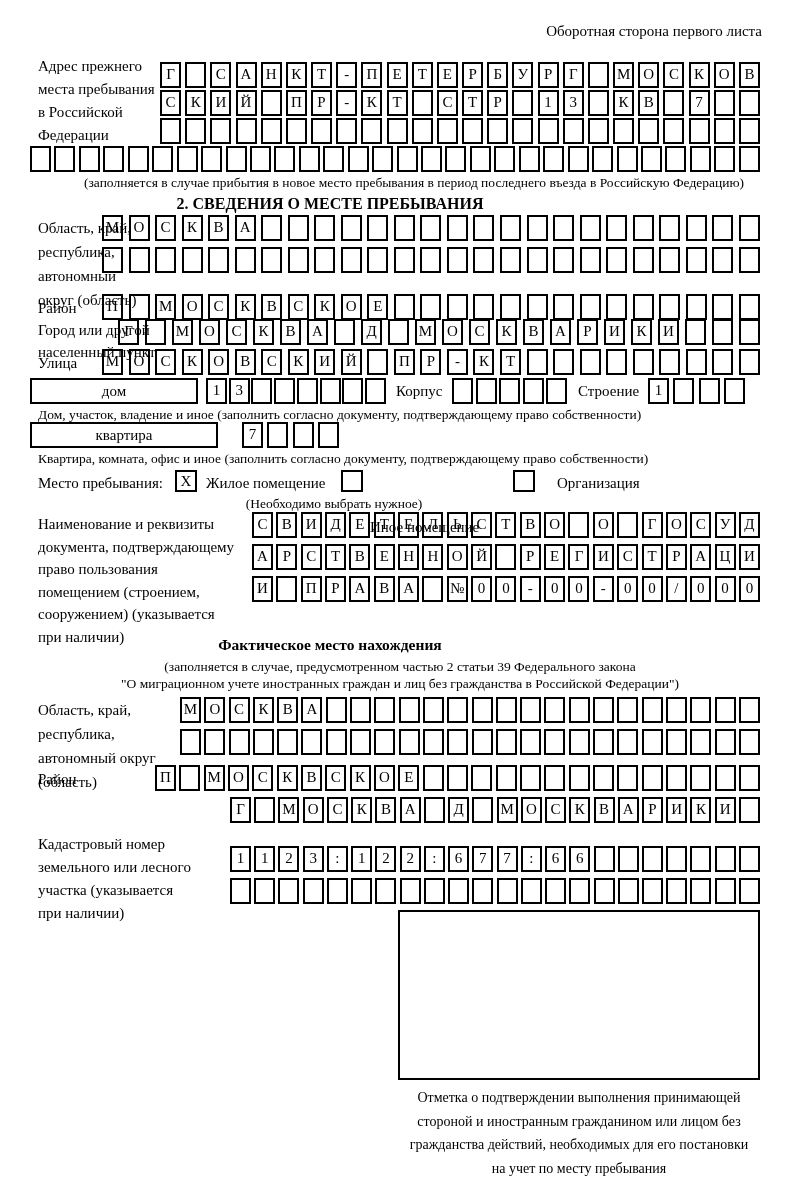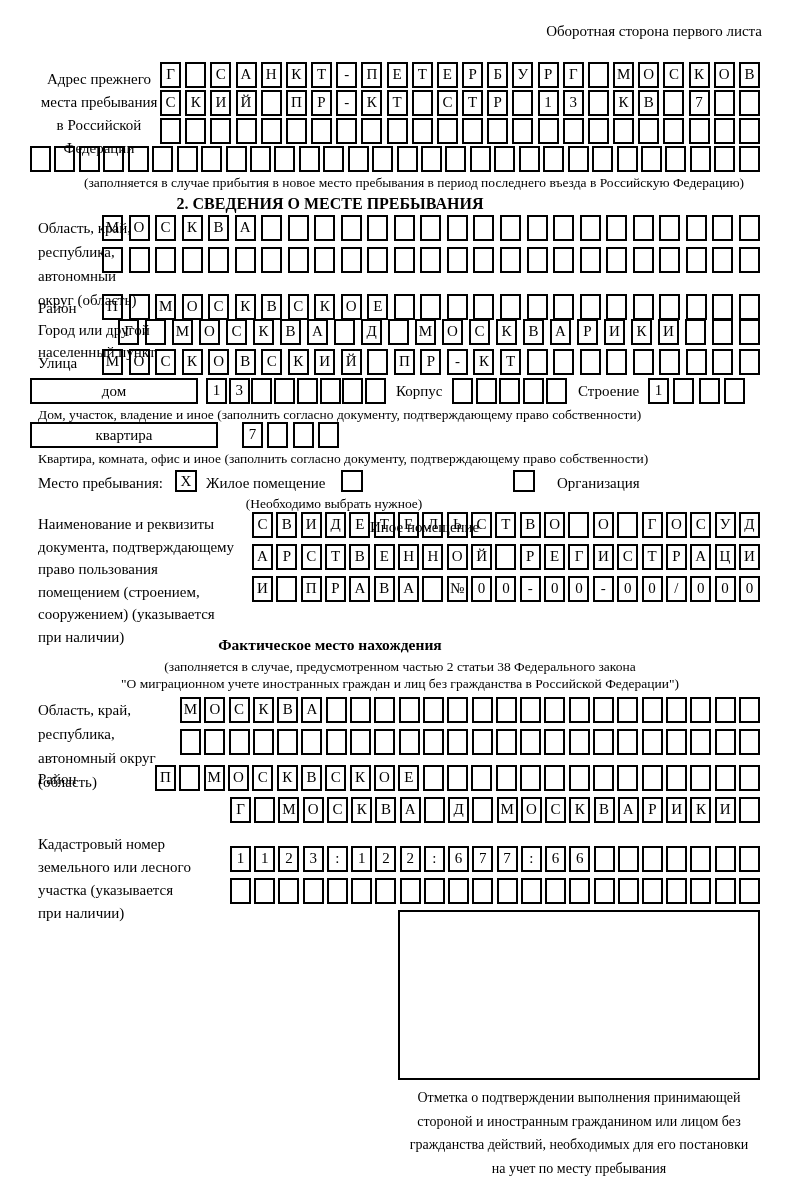--- a/index.html
+++ b/index.html
@@ -19,21 +19,21 @@
   .title{font-size:16px;font-weight:bold;text-align:center;width:660px;left:0;}
   .stampbox{border:2px solid #000;box-sizing:border-box;}
 </style>
 </head>
 <body>
 
 <div class="page">
 
   <div class="abs lbl" style="top:20px;right:38px;">Оборотная сторона первого листа</div>
 
-  <div class="abs lbl" style="left:38px;top:68px;width:122px;text-align:center;">
+  <div class="abs lbl" style="left:38px;top:55px;width:122px;">
     <div>Адрес прежнего</div>
     <div>места пребывания</div>
     <div>в Российской</div>
     <div>Федерации</div>
   </div>
   <div class="abs cellrow" style="left:160px;top:62px;width:600px;">
       <div class="cell">Г</div>
       <div class="cell"></div>
       <div class="cell">С</div>
       <div class="cell">А</div>
@@ -418,21 +418,21 @@
       <div class="cell">-</div>
       <div class="cell">0</div>
       <div class="cell">0</div>
       <div class="cell">/</div>
       <div class="cell">0</div>
       <div class="cell">0</div>
       <div class="cell">0</div>
     </div>
 
   <div class="abs title" style="top:636px;font-size:15.5px;">Фактическое место нахождения</div>
-  <div class="abs note" style="top:659px;">(заполняется в случае, предусмотренном частью 2 статьи 38 Федерального закона</div>
+  <div class="abs note" style="top:659px;">(заполняется в случае, предусмотренном частью 2 статьи 39 Федерального закона</div>
   <div class="abs note" style="top:676px;">"О миграционном учете иностранных граждан и лиц без гражданства в Российской Федерации")</div>
 
   <div class="abs lbl" style="left:38px;top:698px;line-height:24px;">
     <div>Область, край,</div>
     <div>республика,</div>
     <div>автономный округ</div>
     <div>(область)</div>
   </div>
   <div class="abs cellrow" style="left:180px;top:697px;width:580px;">
       <div class="cell">М</div>

